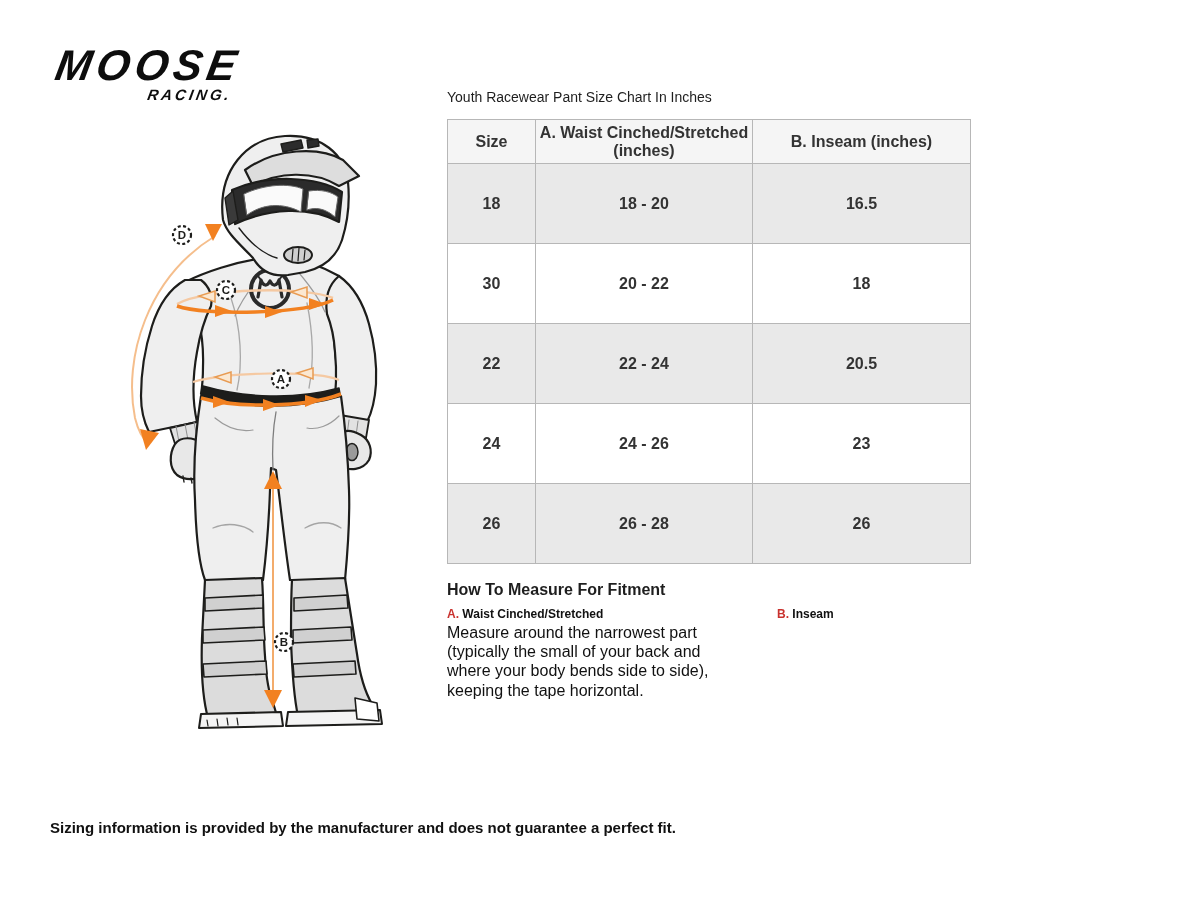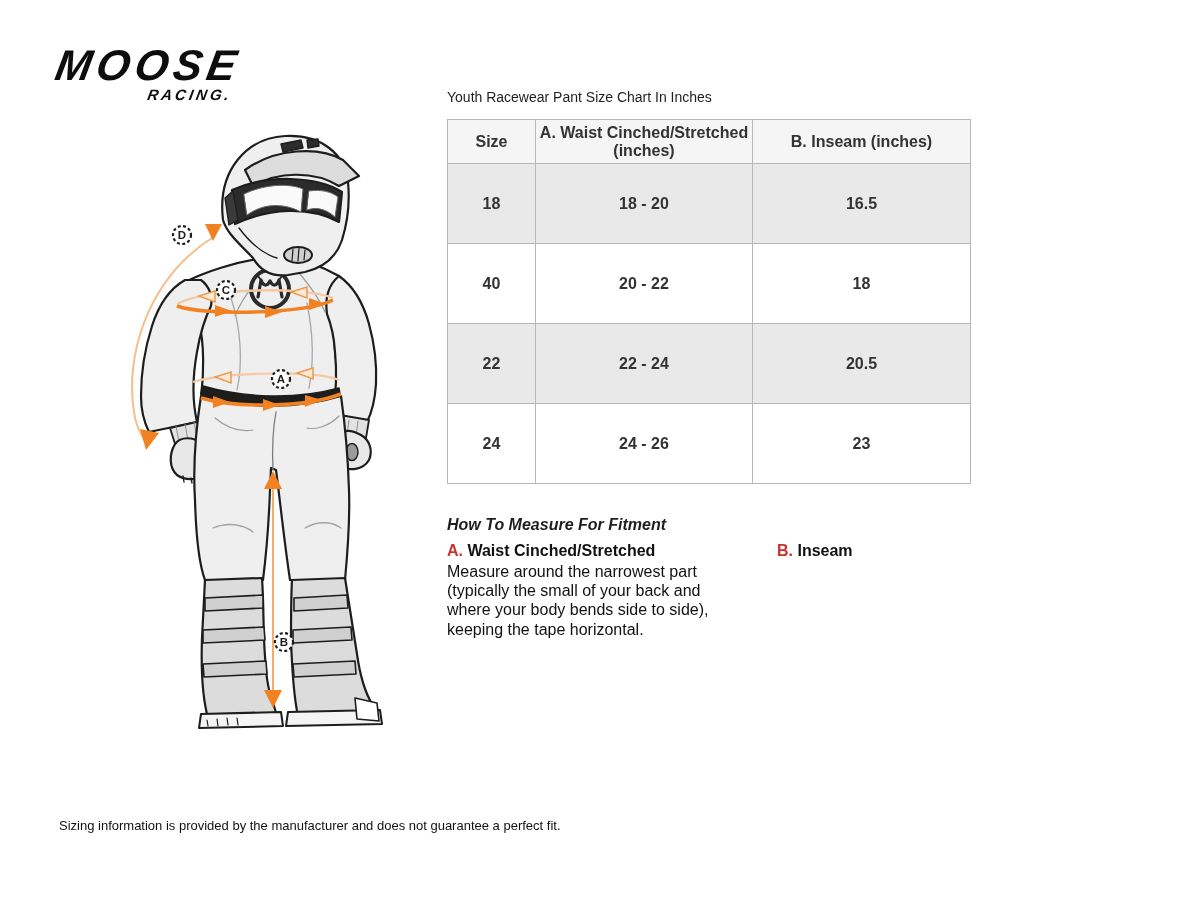--- a/index.html
+++ b/index.html
@@ -28,30 +28,30 @@
   .size-table col.c1 { width:88px; } .size-table col.c2 { width:217px; } .size-table col.c3 { width:218px; }
   .size-table th, .size-table td {
     border:1px solid #b7b7b7; text-align:center; vertical-align:middle;
     font-size:16px; color:#333;
   }
   .size-table thead th { height:44px; background:#f5f5f5; font-weight:bold; }
   .size-table tbody td { height:80px; font-weight:bold; }
   .size-table tbody tr:nth-child(odd) td { background:#e9e9e9; }
   .size-table tbody tr:nth-child(even) td { background:#ffffff; }
 
-  .howto-title { font-size:16px; font-weight:bold; color:#1e1e1e; margin-top:32px;font-style:italic; }
+  .howto-title { font-size:16px; font-weight:bold; color:#1e1e1e; margin-top:17px; }
   .measure-cols { display:flex; margin-top:8px; }
   .measure-block { width:330px; }
   .measure-block.right { width:305px; }
-  .measure-label { font-size:16px; font-weight:bold; color:#111; }
+  .measure-label { font-size:12px; font-weight:bold; color:#111; }
   .measure-label .ltr { color:#c9322e; }
   .measure-body { font-size:16px; line-height:1.2; color:#111; margin-top:2px; width:300px; }
 
   
-  .footer { position:absolute; left:59px; top:817px; font-size:13px; font-weight:normal; line-height:1.45; color:#111; }
+  .footer { position:absolute; left:50px; top:817px; font-size:15px; font-weight:bold; line-height:1.45; color:#111; }
 
   
   .rider { position:absolute; left:55px; top:128px; width:370px; height:610px; }
 </style>
 </head>
 <body>
 
 <div class="page">
 
   <div class="logo">
@@ -195,33 +195,38 @@
           <th>B. Inseam (inches)</th>
         </tr>
       </thead>
       <tbody>
           <tr>
             <td>18</td>
             <td>18 - 20</td>
             <td>16.5</td>
           </tr>
           <tr>
-            <td>40</td>
+            <td>30</td>
             <td>20 - 22</td>
             <td>18</td>
           </tr>
           <tr>
             <td>22</td>
             <td>22 - 24</td>
             <td>20.5</td>
           </tr>
           <tr>
             <td>24</td>
             <td>24 - 26</td>
             <td>23</td>
+          </tr>
+          <tr>
+            <td>26</td>
+            <td>26 - 28</td>
+            <td>26</td>
           </tr>
         </tbody>
     </table>
 
     <div class="howto-title">How To Measure For Fitment</div>
 
     <div class="measure-cols">
       <div class="measure-block">
         <div class="measure-label">
           <span class="ltr">A.</span>

